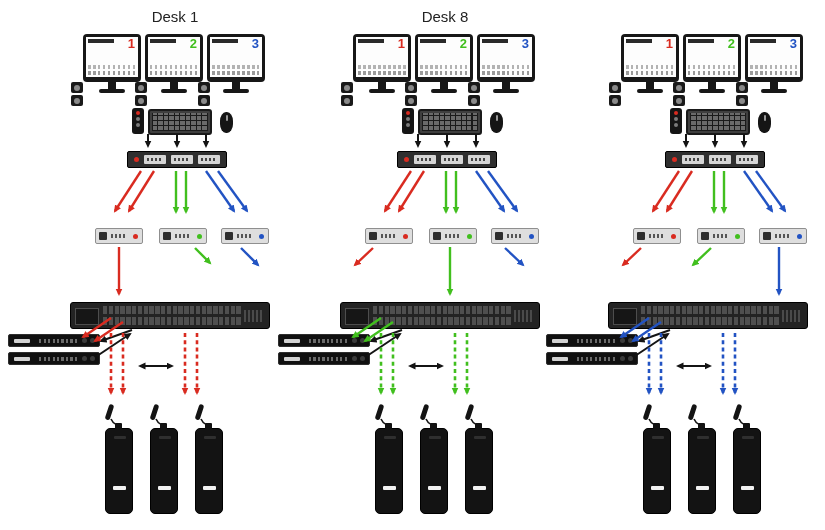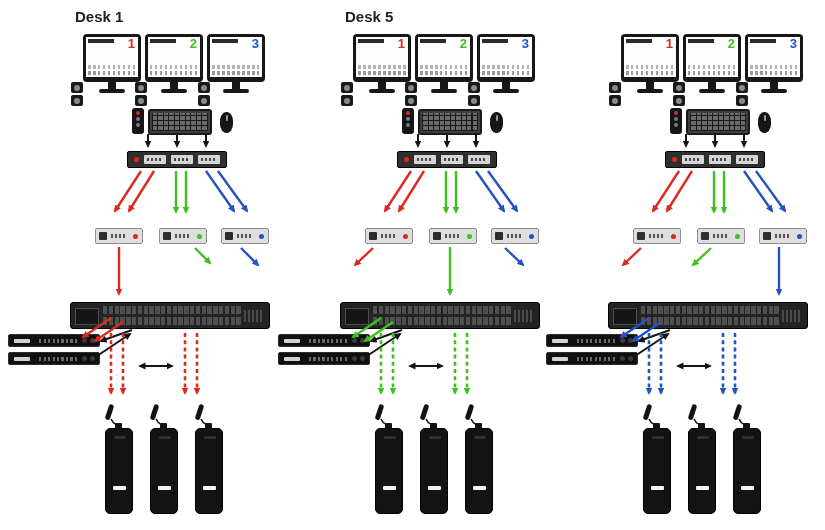--- a/index.html
+++ b/index.html
@@ -1,21 +1,21 @@
 <!DOCTYPE html>
 <html style="--red: #d92b20; --green: #41bf1e; --blue: #2253c3; --ink: #141414;"><head>
 <meta charset="utf-8">
 <style>
   :root{--red:#d92b20;--green:#41bf1e;--blue:#2253c3;--ink:#141414}
   html,body{margin:0;padding:0}
   body{font-family:"Liberation Sans",sans-serif;background:#fff}
   #canvas{position:relative;width:825px;height:530px;background:#fff;overflow:hidden}
   .desk{position:absolute;top:0;width:270px;height:530px}
 
-  .desk-title{position:absolute;top:8px;left:40px;width:200px;font-weight:700;font-size:15px;color:#222}
+  .desk-title{position:absolute;top:8px;left:40px;width:200px;text-align:center;font-weight:400;font-size:15px;color:#222}
 
   .monitor{position:absolute;top:34px;width:58px;height:48px;background:#171717;border-radius:4px;padding:3px 3px 5px;box-sizing:border-box}
   .screen{position:relative;width:100%;height:100%;background:#fdfdfd;overflow:hidden}
   .scr-bar{position:absolute;top:2px;left:2px;width:26px;height:4px;background:#2a2a2a}
   .scr-row{position:absolute;left:2px;right:2px;height:4px;background:repeating-linear-gradient(90deg,#9a9a9a 0 2.5px,transparent 2.5px 5px)}
   .scr-row.r1{bottom:8px;opacity:.75}
   .scr-row.r2{bottom:2px}
   .mnum{position:absolute;top:0;right:3px;font-size:13px;font-weight:700;line-height:14px}
   .stand{position:absolute;top:81px;width:8px;height:9px;background:#171717}
   .stand-base{position:absolute;top:89px;width:26px;height:4px;background:#171717;border-radius:2px}
@@ -216,21 +216,21 @@
         <path class="cable" d="M121,419 C124,426 128,423 129,428"></path>
         <rect class="f-dark" x="125" y="423" width="7" height="6" rx="1"></rect>
         <rect class="f-dark" x="162" y="404" width="5" height="16" rx="2.5" transform="rotate(18 164 412)"></rect>
         <path class="cable" d="M166,419 C169,426 173,423 174,428"></path>
         <rect class="f-dark" x="170" y="423" width="7" height="6" rx="1"></rect>
       </g>
     </svg>
   </div>
 
   <div class="desk" style="left:305px">
-    <div class="desk-title">Desk 5</div>
+    <div class="desk-title">Desk 8</div>
 
     <div class="monitor" style="left:48px">
       <div class="screen">
         <span class="scr-bar"></span>
         <span class="scr-row r1"></span>
         <span class="scr-row r2"></span>
         <span class="mnum" style="color: var(--red);">1</span>
       </div>
     </div>
     <span class="stand" style="left:73px"></span>

